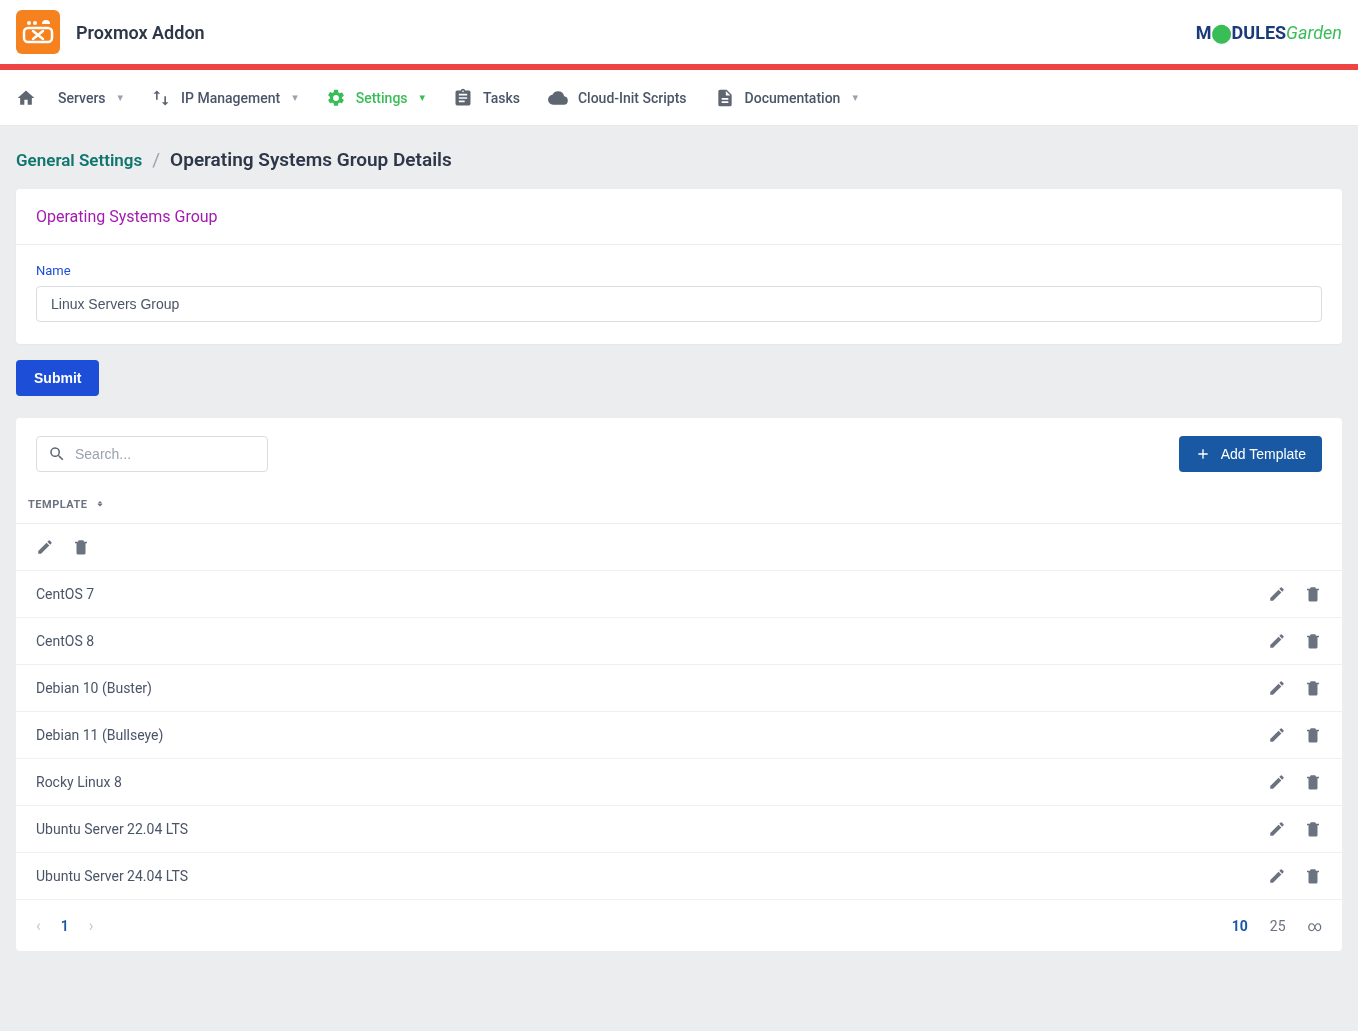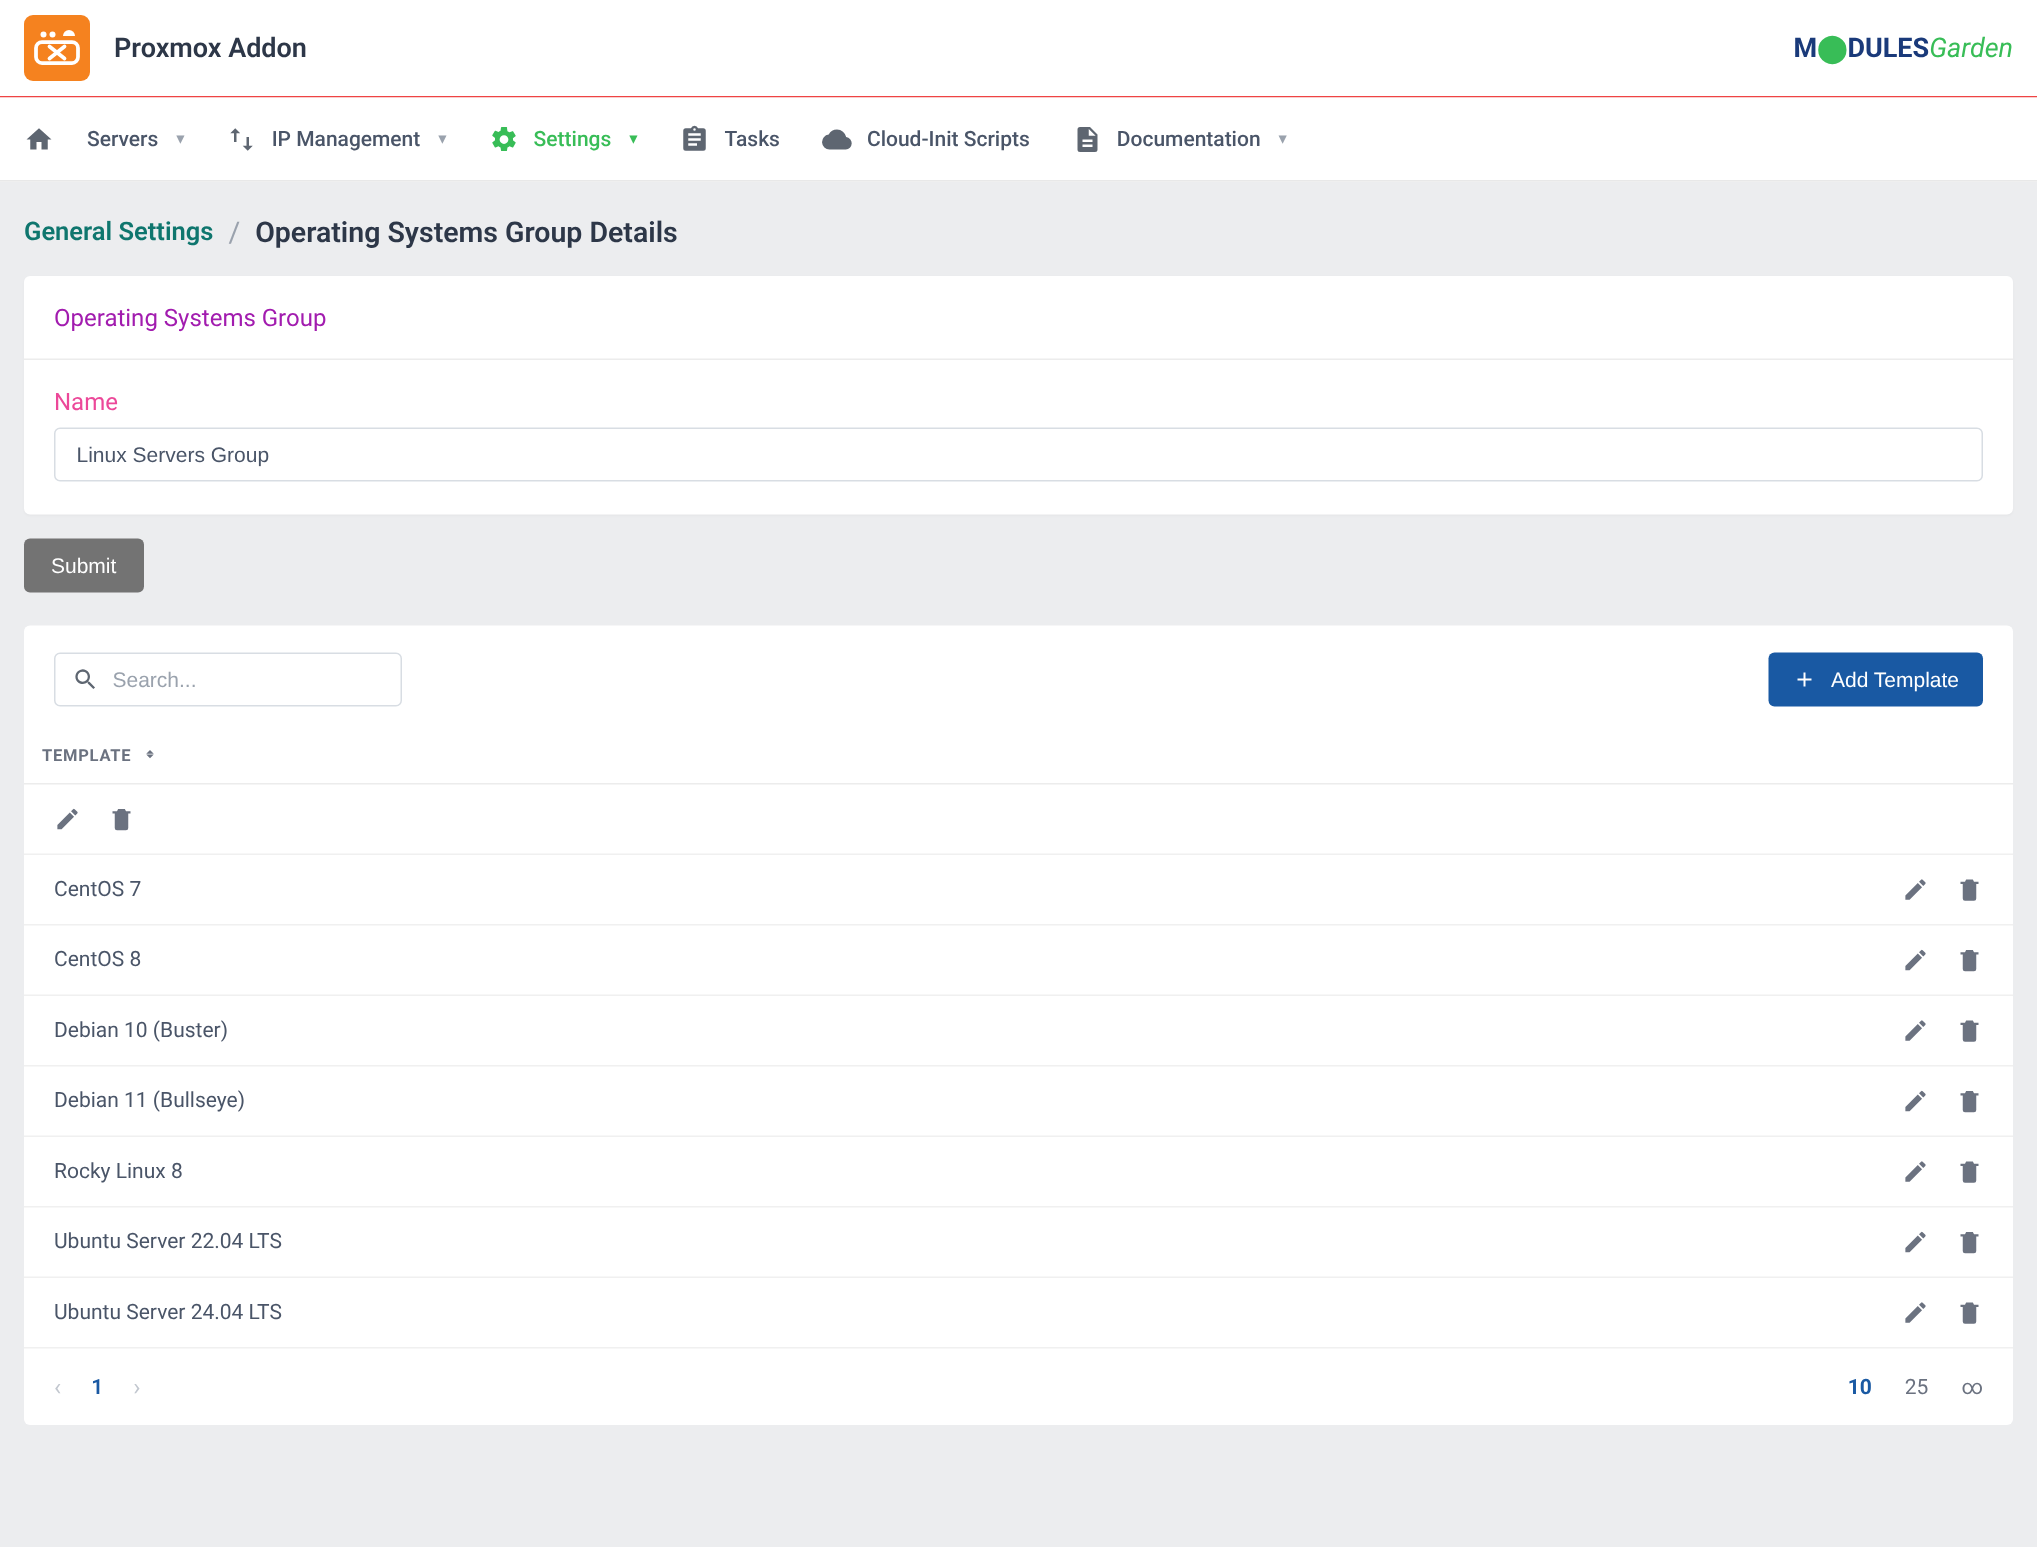--- a/index.html
+++ b/index.html
@@ -1,19 +1,19 @@
 <!DOCTYPE html>
 <html><head>
 <meta charset="utf-8">
 <style>
 * { box-sizing: border-box; margin: 0; padding: 0; }
 body { font-family: -apple-system, BlinkMacSystemFont, "Segoe UI", Roboto, sans-serif; background: #ecedef; color: #4a5568; font-size: 14px; }
 
 
-.header { background: #fff; display: flex; align-items: center; padding: 10px 16px; border-bottom: 1px solid #ef4444; }
+.header { background: #fff; display: flex; align-items: center; padding: 10px 16px; border-bottom: 6px solid #ef4444; }
 .logo-box { width: 44px; height: 44px; background: #f5821f; border-radius: 6px; display: flex; align-items: center; justify-content: center; margin-right: 16px; }
 .logo-box svg { width: 32px; height: 32px; }
 .app-title { font-size: 18px; font-weight: 600; color: #2d3748; }
 .brand { margin-left: auto; font-size: 18px; font-weight: 700; }
 .brand .m1 { color: #1a3a7a; }
 .brand .o { color: #38bd57; }
 .brand .g { color: #38bd57; font-style: italic; font-weight: 400; }
 
 
 .nav { background: #fff; display: flex; align-items: center; padding: 0 16px; border-bottom: 1px solid #e8e8e8; height: 56px; }
@@ -28,25 +28,25 @@
 
 .crumbs { padding: 22px 16px 18px; display: flex; align-items: center; gap: 10px; }
 .crumbs a { color: #0f766e; font-size: 17px; font-weight: 600; text-decoration: none; }
 .crumbs .sep { color: #9aa2ad; font-size: 19px; }
 .crumbs .current { color: #2d3748; font-size: 19px; font-weight: 600; }
 
 
 .card { background: #fff; border-radius: 4px; margin: 0 16px 16px; box-shadow: 0 1px 2px rgba(0,0,0,0.03); }
 .card-header { padding: 18px 20px; border-bottom: 1px solid #ececec; font-size: 16px; font-weight: 400; color: #a21caf; }
 .card-body { padding: 18px 20px 22px; }
-.field-label { font-size: 16px; color: #ec4899; margin-bottom: 8px; display: block; }
+.field-label { font-size: 13px; color: #1d4ed8; margin-bottom: 8px; display: block; }
 .text-input { width: 100%; padding: 9px 14px; border: 1px solid #d8dde3; border-radius: 4px; font-size: 14px; color: #4a5568; outline: none; }
 
 
-.submit-btn { margin: 0 16px 22px; background: #737373; color: #fff; border: none; padding: 10px 18px; border-radius: 4px; font-size: 14px; font-weight: 400; cursor: pointer; text-align: center; }
+.submit-btn { margin: 0 16px 22px; background: #1d4ed8; color: #fff; border: none; padding: 10px 18px; border-radius: 4px; font-size: 14px; font-weight: 700; cursor: pointer; text-align: center; }
 
 
 .table-card { background: #fff; border-radius: 4px; margin: 0 16px 16px; padding: 18px 0 0; }
 .table-toolbar { display: flex; align-items: center; padding: 0 20px 14px; }
 .search-wrap { position: relative; width: 232px; }
 .search-wrap svg { position: absolute; left: 12px; top: 50%; transform: translateY(-50%); width: 18px; height: 18px; fill: #5e6671; }
 .search-input { width: 100%; padding: 9px 12px 9px 38px; border: 1px solid #d8dde3; border-radius: 4px; font-size: 14px; outline: none; }
 .search-input::placeholder { color: #9aa2ad; }
 .add-btn { margin-left: auto; background: #1959a3; color: #fff; border: none; padding: 10px 16px; border-radius: 4px; font-size: 14px; font-weight: 500; cursor: pointer; display: flex; align-items: center; gap: 10px; }
 .add-btn svg { width: 16px; height: 16px; fill: #fff; }

